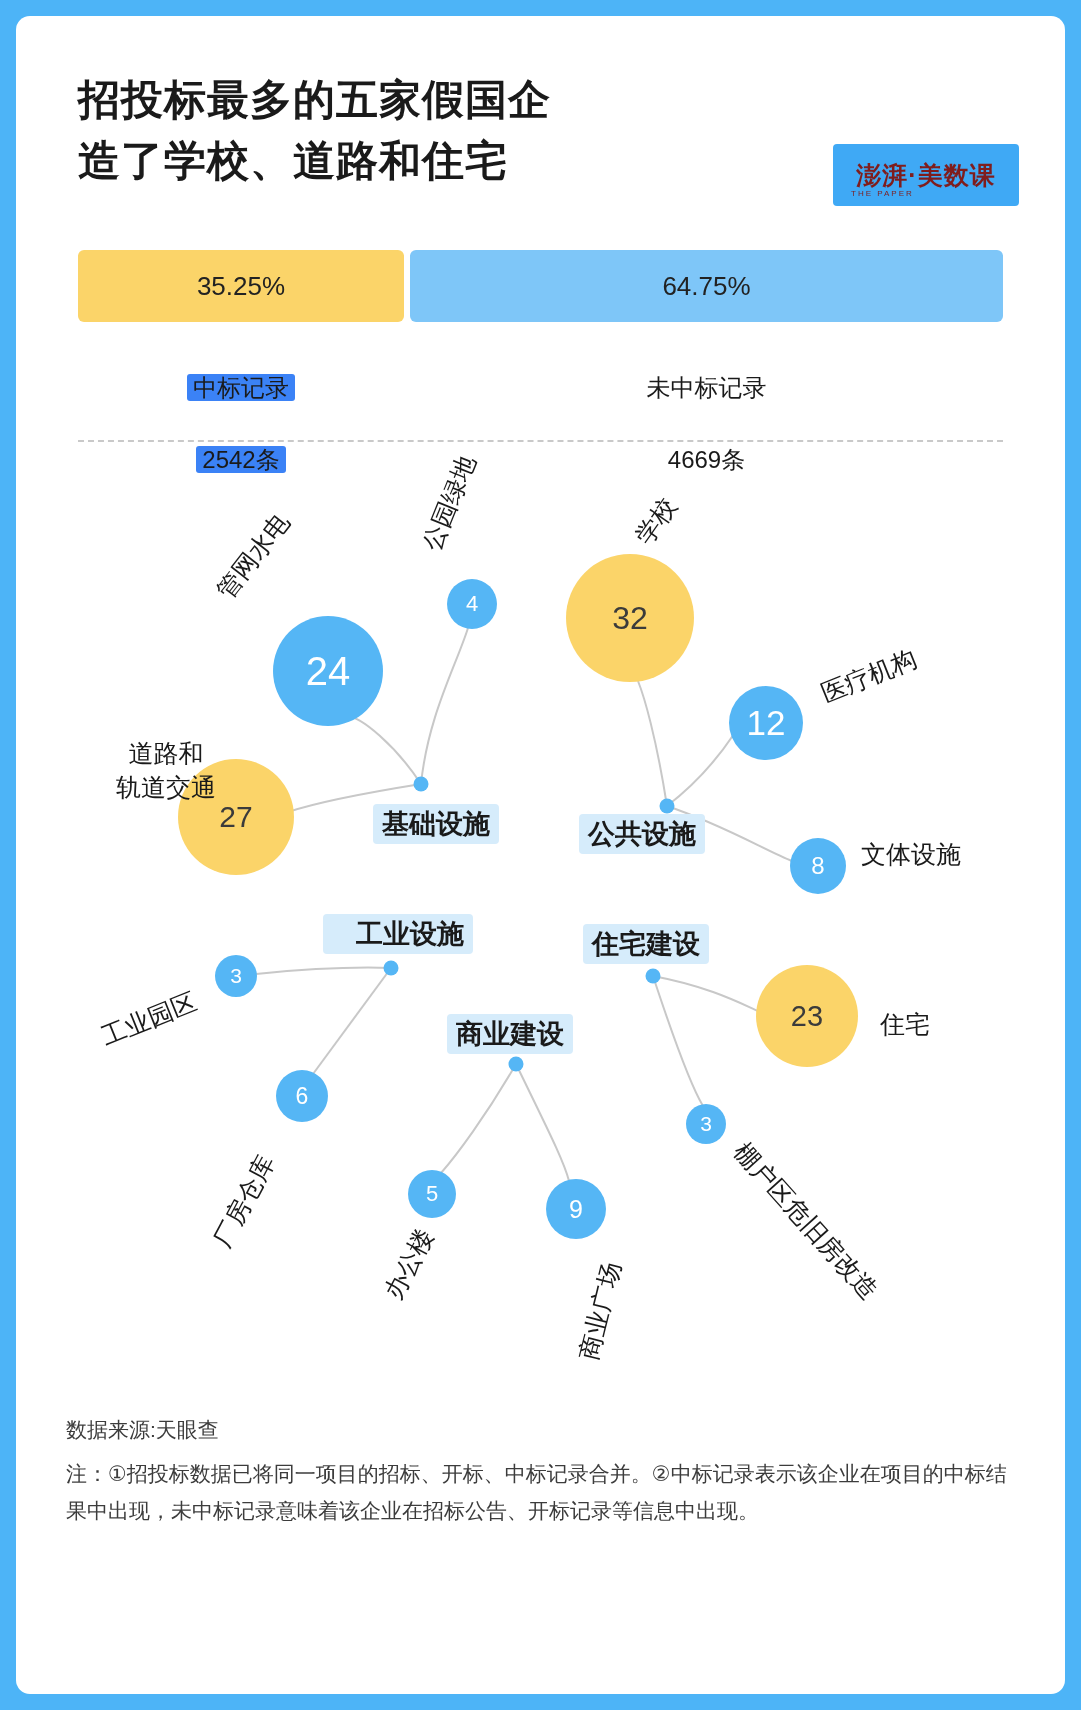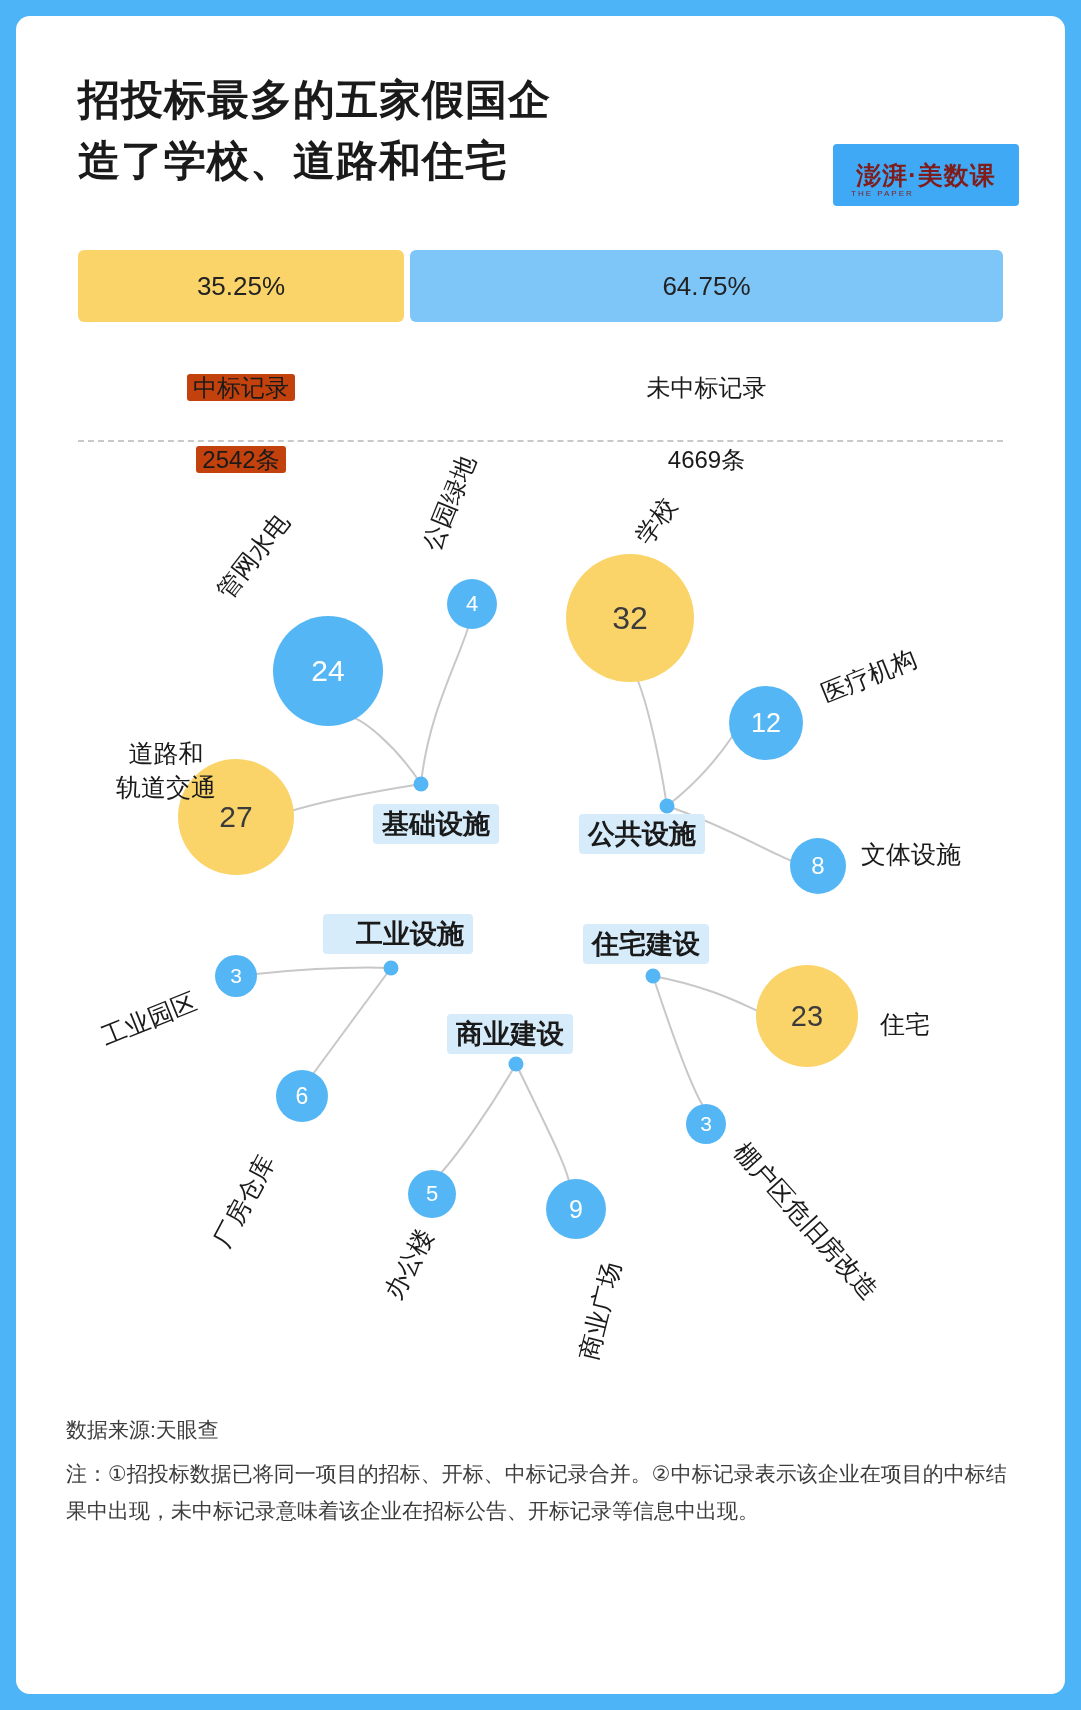--- a/index.html
+++ b/index.html
@@ -77,21 +77,21 @@
     text-align: center;
     font-size: 24px;
     color: #1a1a1a;
     line-height: 1.5;
     white-space: pre-line;
   }
   .bar-label .hl {
     padding: 0 6px;
     border-radius: 3px;
   }
-  .hl-yellow { background: #c2410c; }
+  .hl-yellow { background: #3b82f6; }
   .divider {
     position: absolute;
     left: 62px; top: 424px;
     width: 925px;
     border-top: 2px dashed #c9c9c9;
   }
   
   .chart {
     position: absolute;
     left: 0; top: 0;
@@ -201,42 +201,42 @@
         <path d="M500,1048 C470,1100 440,1140 425,1157"></path>
         <path d="M500,1048 C530,1110 548,1145 553,1165"></path>
 
         <path d="M637,960 C690,970 720,985 742,995"></path>
         <path d="M637,960 C660,1030 678,1075 687,1090"></path>
       </g>
     </svg>
 
     <div class="hub" style="left:405px; top:768px;"></div>
     <div class="hub-label" style="left:420px; top:808px;">基础设施</div>
-    <div class="node blue" style="left:312px; top:655px; width:110px; height:110px; font-size:30px;">
+    <div class="node blue" style="left:312px; top:655px; width:110px; height:110px; font-size:40px;">
       <span>24</span>
     </div>
     <div class="leaf-label" style="left:237px; top:540px; transform:translate(-50%,-50%) rotate(-52deg);">管网水电</div>
     <div class="node blue" style="left:456px; top:588px; width:50px; height:50px; font-size:22px;">
       <span>4</span>
     </div>
     <div class="leaf-label" style="left:433px; top:487px; transform:translate(-50%,-50%) rotate(-68deg);">公园绿地</div>
 
     <div class="node yellow" style="left:220px; top:801px; width:116px; height:116px; font-size:30px;">
       <span>27</span>
     </div>
     <div class="leaf-label" style="left:110px; top:755px; transform:translate(-50%,-50%); text-align:center; line-height:1.35; white-space:pre-line;margin-left:40px;">道路和
 轨道交通</div>
 
     <div class="hub" style="left:651px; top:790px;"></div>
     <div class="hub-label" style="left:626px; top:818px;">公共设施</div>
     <div class="node yellow" style="left:614px; top:602px; width:128px; height:128px; font-size:32px;">
       <span>32</span>
     </div>
     <div class="leaf-label" style="left:640px; top:505px; transform:translate(-50%,-50%) rotate(-55deg);">学校</div>
-    <div class="node blue" style="left:750px; top:707px; width:74px; height:74px; font-size:27px;align-items:center;">
+    <div class="node blue" style="left:750px; top:707px; width:74px; height:74px; font-size:35px;align-items:center;">
       <span>12</span>
     </div>
     <div class="leaf-label" style="left:853px; top:660px; transform:translate(-50%,-50%) rotate(-22deg);">医疗机构</div>
     <div class="node blue" style="left:802px; top:850px; width:56px; height:56px; font-size:24px;">
       <span>8</span>
     </div>
     <div class="leaf-label" style="left:895px; top:838px; transform:translate(-50%,-50%);">文体设施</div>
 
     <div class="hub" style="left:375px; top:952px;"></div>
     <div class="hub-label" style="left:382px; top:918px;padding-left:33px;">工业设施</div>

